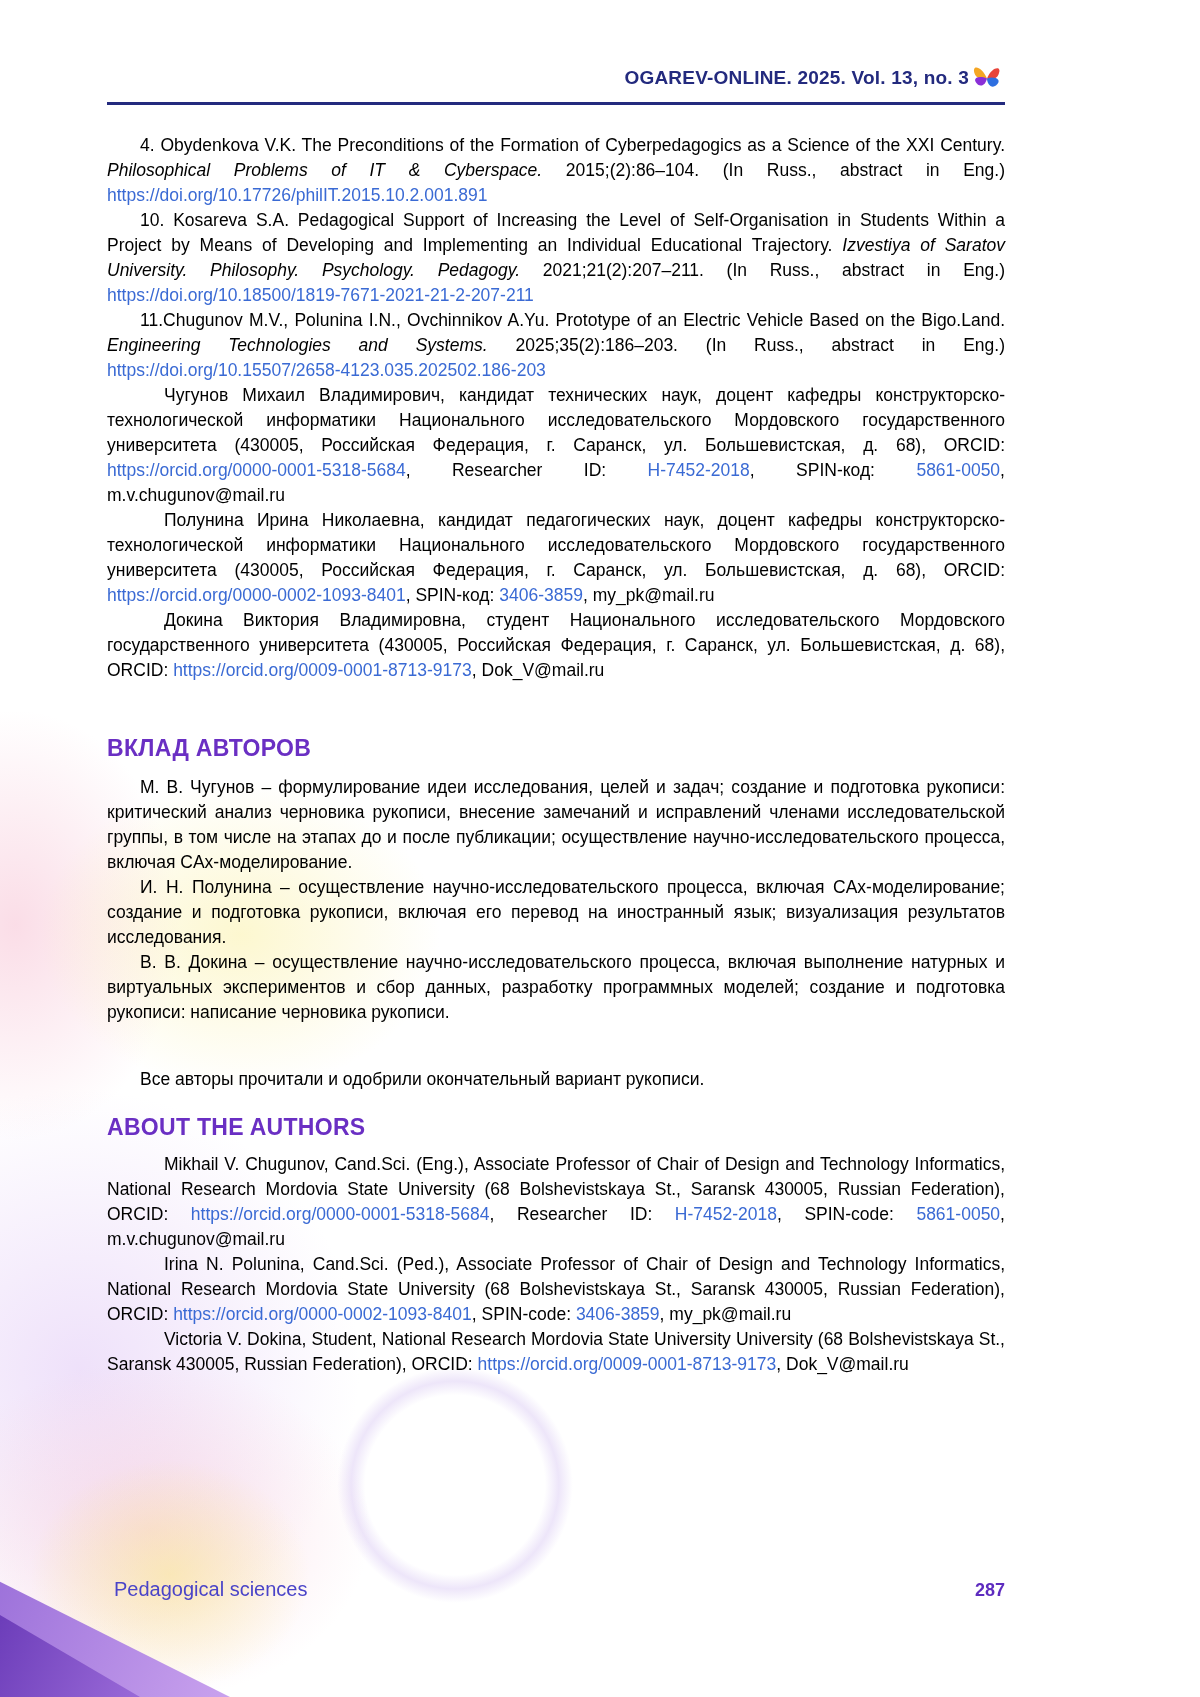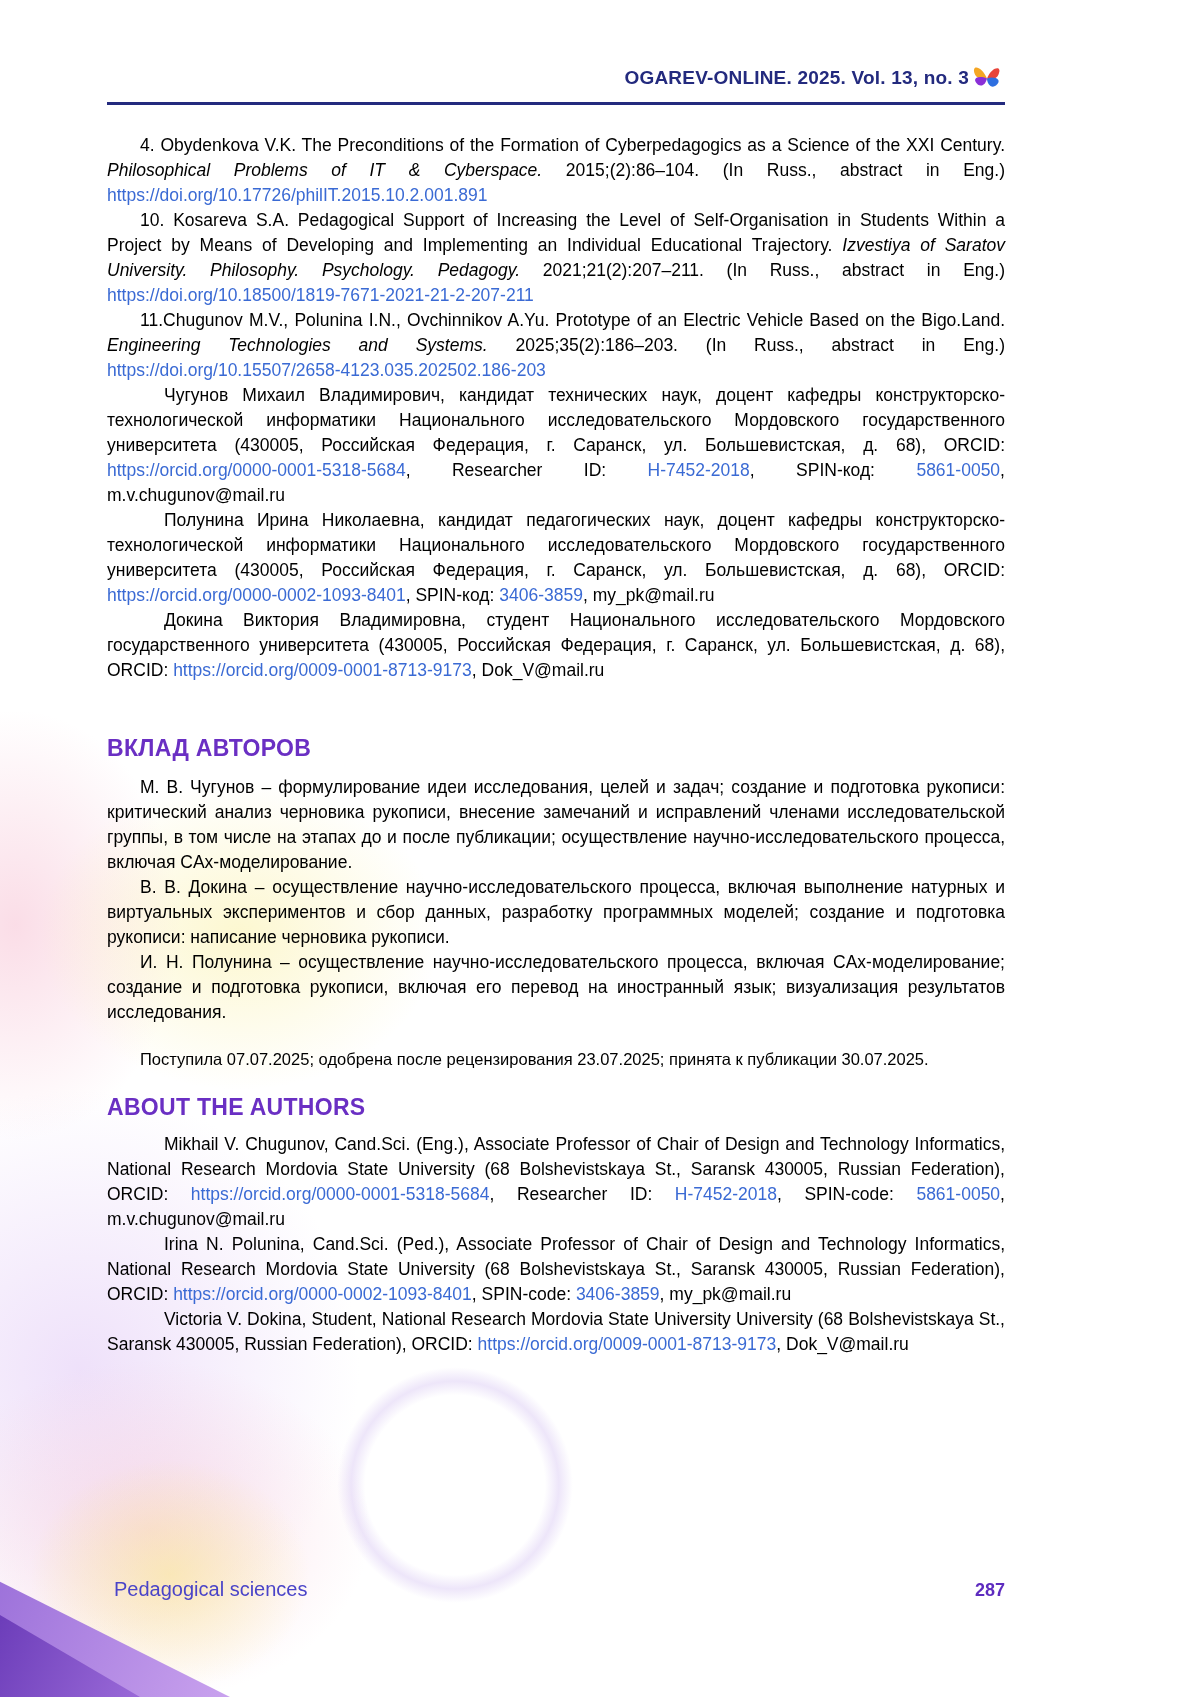--- a/index.html
+++ b/index.html
@@ -106,23 +106,23 @@
 
     <section>
       <p class="para"><span class="run run-b">Чугунов Михаил Владимирович,</span><span class="run"> кандидат технических наук, доцент кафедры конструкторско-технологической информатики Национального исследовательского Мордовского государственного университета (430005, Российская Федерация, г. Саранск, ул. Большевистская, д. 68), ORCID: </span><span class="run run-link">https://orcid.org/0000-0001-5318-5684</span><span class="run">, Researcher ID: </span><span class="run run-link">H-7452-2018</span><span class="run">, SPIN-код: </span><span class="run run-link">5861-0050</span><span class="run">, m.v.chugunov@mail.ru</span></p>
       <p class="para"><span class="run run-b">Полунина Ирина Николаевна,</span><span class="run"> кандидат педагогических наук, доцент кафедры конструкторско-технологической информатики Национального исследовательского Мордовского государственного университета (430005, Российская Федерация, г. Саранск, ул. Большевистская, д. 68), ORCID: </span><span class="run run-link">https://orcid.org/0000-0002-1093-8401</span><span class="run">, SPIN-код: </span><span class="run run-link">3406-3859</span><span class="run">, my_pk@mail.ru</span></p>
       <p class="para"><span class="run run-b">Докина Виктория Владимировна,</span><span class="run"> студент Национального исследовательского Мордовского государственного университета (430005, Российская Федерация, г. Саранск, ул. Большевистская, д. 68), ORCID: </span><span class="run run-link">https://orcid.org/0009-0001-8713-9173</span><span class="run">, Dok_V@mail.ru</span></p>
     </section>
 
     <h2 class="heading h-contrib">ВКЛАД АВТОРОВ</h2>
     <section>
       <p class="para">М. В. Чугунов – формулирование идеи исследования, целей и задач; создание и подготовка рукописи: критический анализ черновика рукописи, внесение замечаний и исправлений членами исследовательской группы, в том числе на этапах до и после публикации; осуществление научно-исследовательского процесса, включая CAx-моделирование.</p>
+      <p class="para">И. Н. Полунина – осуществление научно-исследовательского процесса, включая CAx-моделирование; создание и подготовка рукописи, включая его перевод на иностранный язык; визуализация результатов исследования.</p>
       <p class="para">В. В. Докина – осуществление научно-исследовательского процесса, включая выполнение натурных и виртуальных экспериментов и сбор данных, разработку программных моделей; создание и подготовка рукописи: написание черновика рукописи.</p>
-      <p class="para">И. Н. Полунина – осуществление научно-исследовательского процесса, включая CAx-моделирование; создание и подготовка рукописи, включая его перевод на иностранный язык; визуализация результатов исследования.</p>
-      <p class="para received">Поступила 07.07.2025; одобрена после рецензирования 23.07.2025; принята к публикации 30.07.2025.</p>
+      <p class="para closing">Все авторы прочитали и одобрили окончательный вариант рукописи.</p>
     </section>
 
     <h2 class="heading h-about">ABOUT THE AUTHORS</h2>
     <section>
       <p class="para"><span class="run run-b">Mikhail V. Chugunov,</span><span class="run"> Cand.Sci. (Eng.), Associate Professor of Chair of Design and Technology Informatics, National Research Mordovia State University (68 Bolshevistskaya St., Saransk 430005, Russian Federation), ORCID: </span><span class="run run-link">https://orcid.org/0000-0001-5318-5684</span><span class="run">, Researcher ID: </span><span class="run run-link">H-7452-2018</span><span class="run">, SPIN-code: </span><span class="run run-link">5861-0050</span><span class="run">, m.v.chugunov@mail.ru</span></p>
       <p class="para"><span class="run run-b">Irina N. Polunina,</span><span class="run"> Cand.Sci. (Ped.), Associate Professor of Chair of Design and Technology Informatics, National Research Mordovia State University (68 Bolshevistskaya St., Saransk 430005, Russian Federation), ORCID: </span><span class="run run-link">https://orcid.org/0000-0002-1093-8401</span><span class="run">, SPIN-code: </span><span class="run run-link">3406-3859</span><span class="run">, my_pk@mail.ru</span></p>
       <p class="para"><span class="run run-b">Victoria V. Dokina,</span><span class="run"> Student, National Research Mordovia State University University (68 Bolshevistskaya St., Saransk 430005, Russian Federation), ORCID: </span><span class="run run-link">https://orcid.org/0009-0001-8713-9173</span><span class="run">, Dok_V@mail.ru</span></p>
     </section>
 
   </main>

